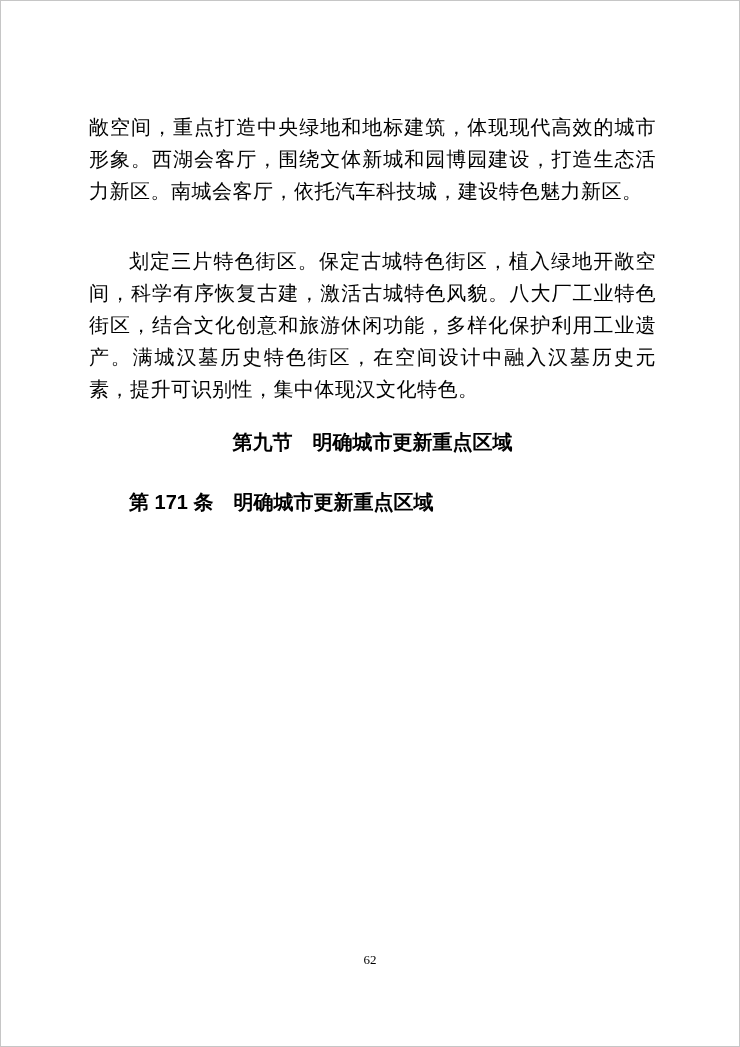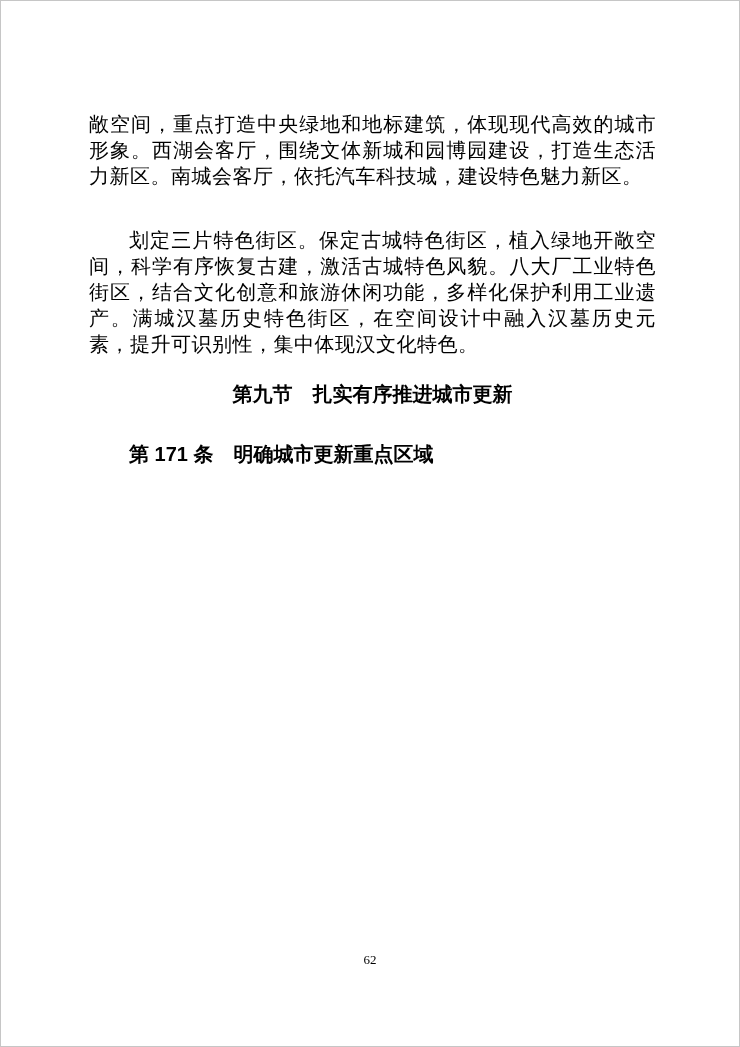--- a/index.html
+++ b/index.html
@@ -20,21 +20,21 @@
   }
   .content {
     position: absolute;
     top: 110px;
     left: 88px;
     width: 567px;
   }
   p.body {
     margin: 0;
     font-size: 20px;
-    line-height: 26px;
+    line-height: 32px;
     letter-spacing: 0.5px;
     text-align: justify;
     color: #000000;
   }
   p.body.indent {
     text-indent: 2em;
     margin-top: 38px;
   }
   h2.section-heading {
     font-family: "Liberation Sans", "DejaVu Sans", sans-serif;
@@ -69,21 +69,21 @@
 <body>
 
 <div class="page">
   <div class="content">
 
     <p class="body">敞空间，重点打造中央绿地和地标建筑，体现现代高效的城市形象。西湖会客厅，围绕文体新城和园博园建设，打造生态活力新区。南城会客厅，依托汽车科技城，建设特色魅力新区。</p>
 
     <p class="body indent">划定三片特色街区。保定古城特色街区，植入绿地开敞空间，科学有序恢复古建，激活古城特色风貌。八大厂工业特色街区，结合文化创意和旅游休闲功能，多样化保护利用工业遗产。满城汉墓历史特色街区，在空间设计中融入汉墓历史元素，提升可识别性，集中体现汉文化特色。</p>
 
 
-    <h2 class="section-heading">第九节　扎实有序推进城市更新</h2>
+    <h2 class="section-heading">第九节　明确城市更新重点区域</h2>
 
     <h3 class="article-heading">第 171 条　明确城市更新重点区域</h3>
 
 
   </div>
 
   <div class="page-number">62</div>
 </div>
 
 </body></html>

